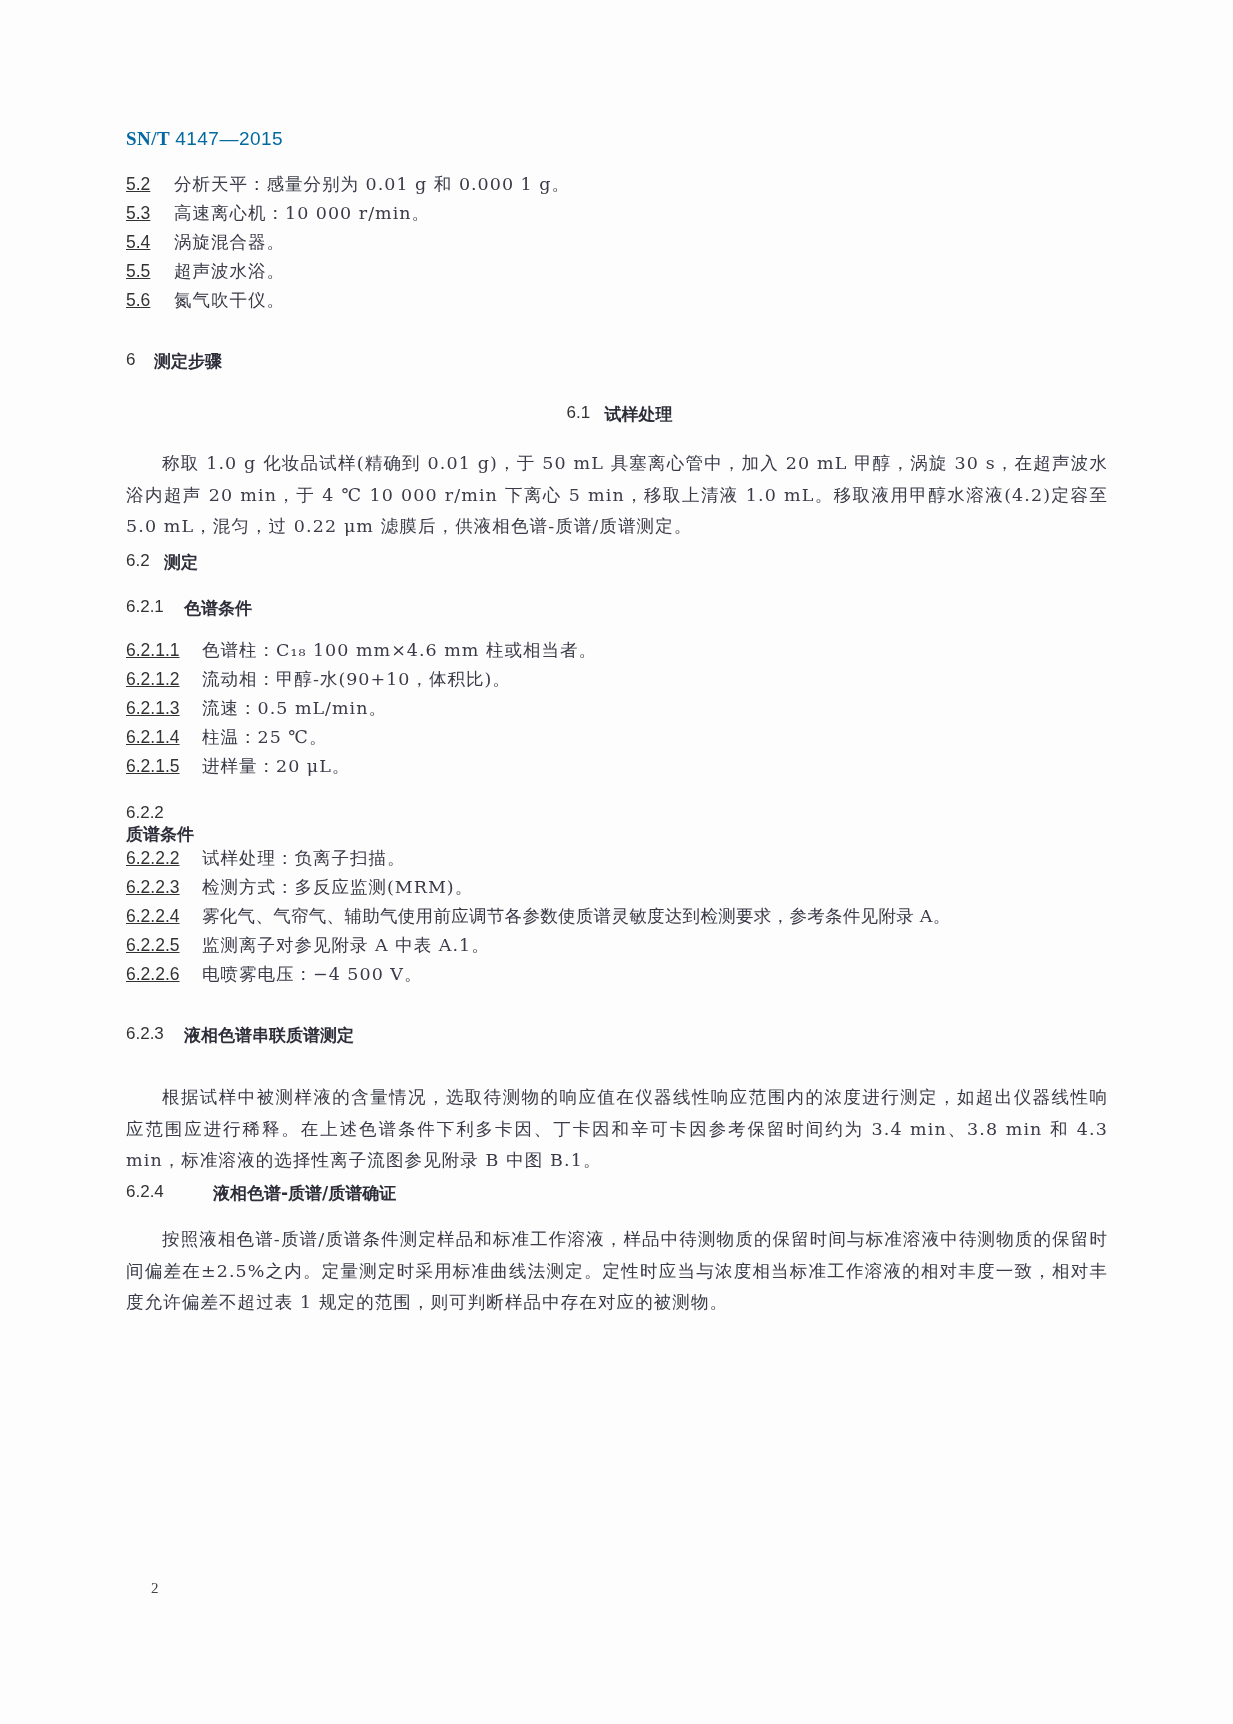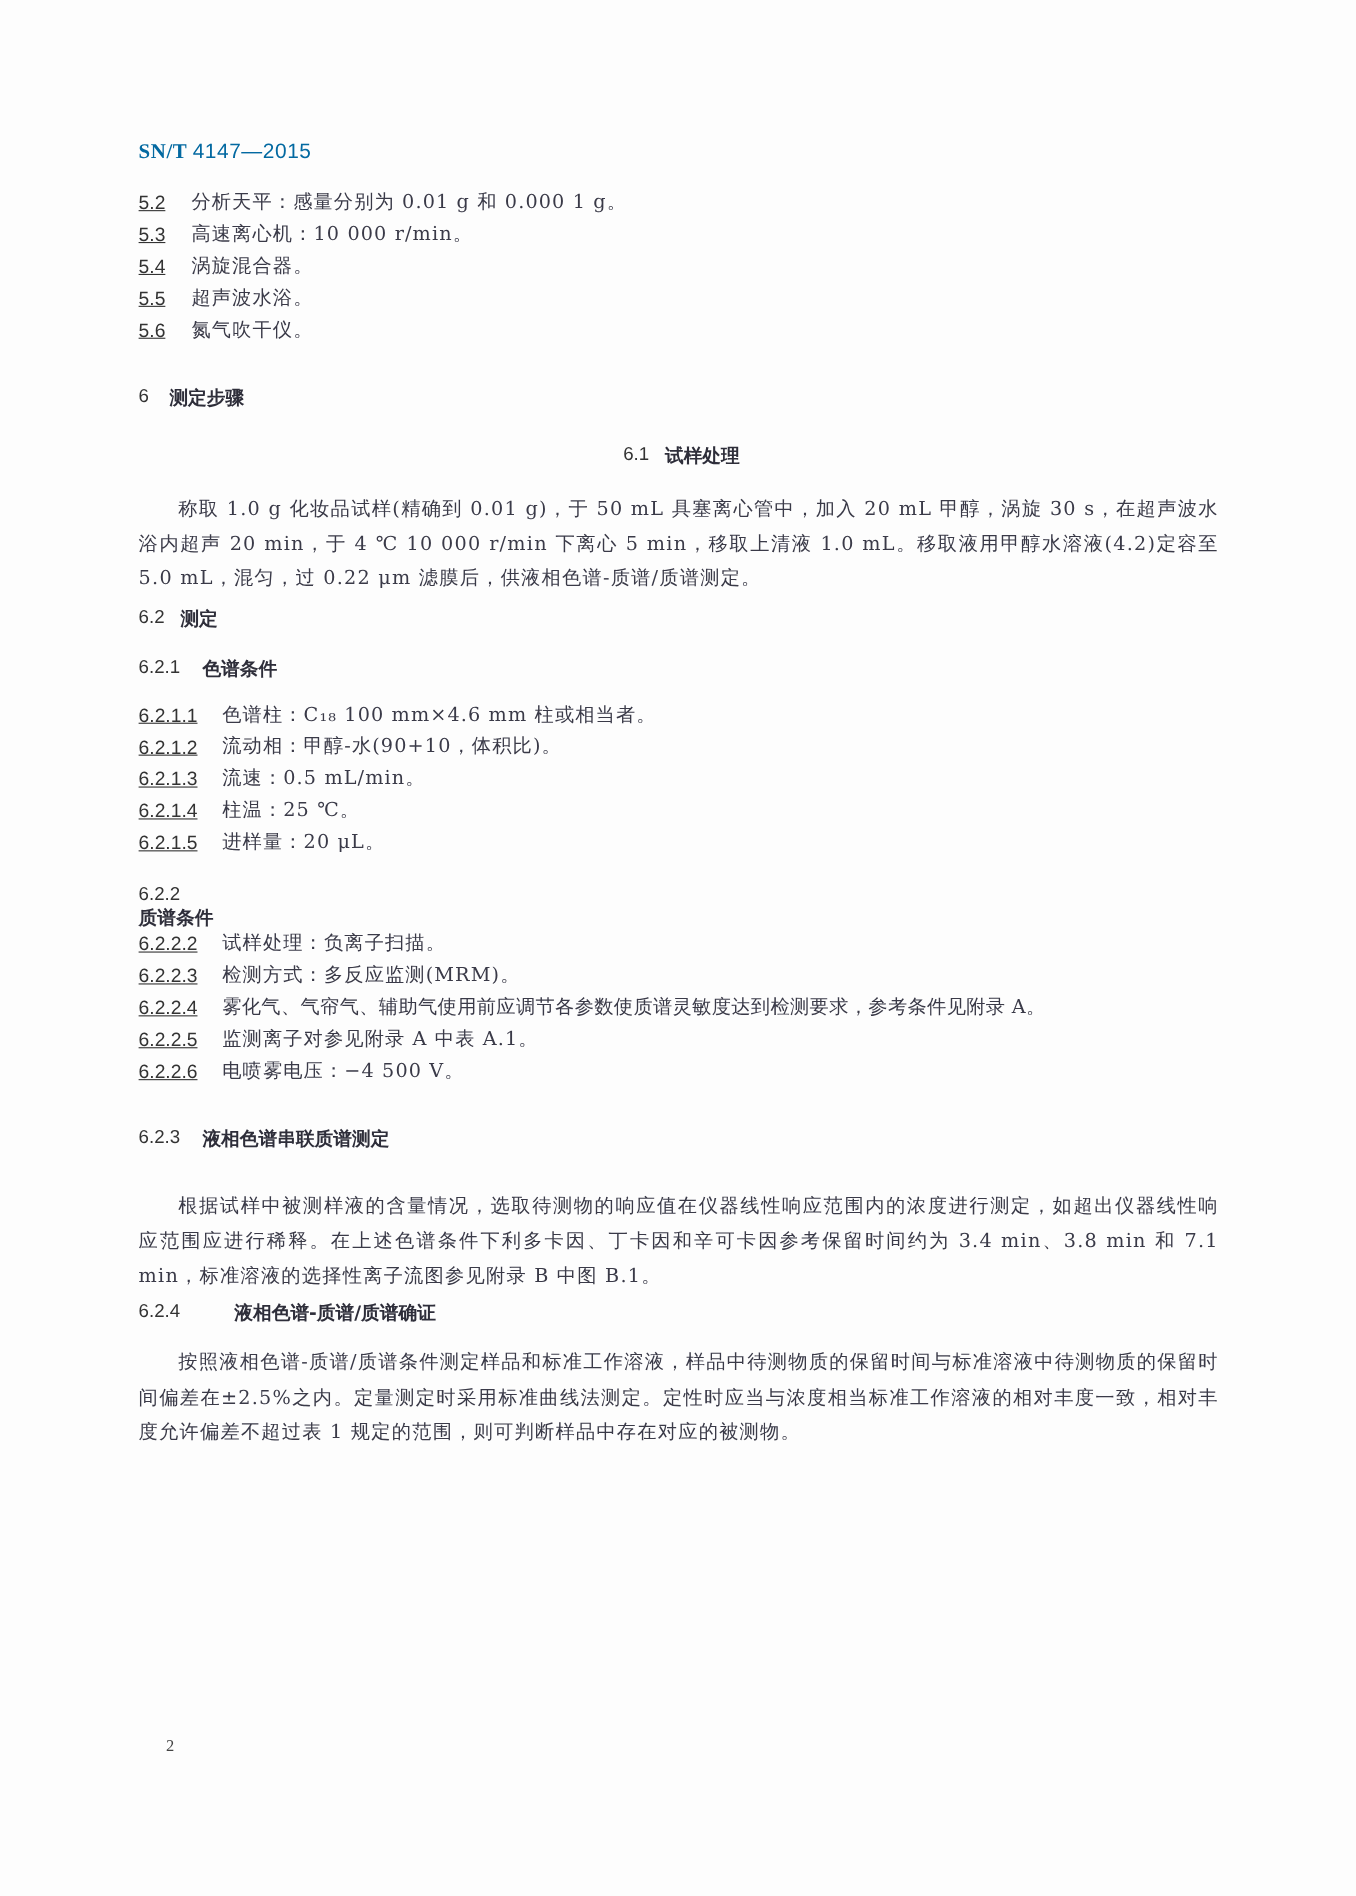--- a/index.html
+++ b/index.html
@@ -125,21 +125,21 @@
   <div class="item">
       <span class="no" style="width:76px">6.2.2.6</span>
       <span class="txt">电喷雾电压：−4 500 V。</span>
     </div>
 </div>
 
 <div class="block h" style="top:980px;margin-top:44px;">
   <span class="no" style="width:58px">6.2.3</span>
     <span>液相色谱串联质谱测定</span>
 </div>
-<div class="block para indent" style="top:1082px; right:125px;">根据试样中被测样液的含量情况，选取待测物的响应值在仪器线性响应范围内的浓度进行测定，如超出仪器线性响应范围应进行稀释。在上述色谱条件下利多卡因、丁卡因和辛可卡因参考保留时间约为 3.4 min、3.8 min 和 7.1 min，标准溶液的选择性离子流图参见附录 B 中图 B.1。</div>
+<div class="block para indent" style="top:1082px; right:125px;">根据试样中被测样液的含量情况，选取待测物的响应值在仪器线性响应范围内的浓度进行测定，如超出仪器线性响应范围应进行稀释。在上述色谱条件下利多卡因、丁卡因和辛可卡因参考保留时间约为 3.4 min、3.8 min 和 4.3 min，标准溶液的选择性离子流图参见附录 B 中图 B.1。</div>
 
 <div class="block h" style="top:1182px;gap:29px;">
   <span class="no" style="width:58px">6.2.4</span>
     <span>液相色谱-质谱/质谱确证</span>
 </div>
 <div class="block para indent" style="top:1224px; right:125px;">按照液相色谱-质谱/质谱条件测定样品和标准工作溶液，样品中待测物质的保留时间与标准溶液中待测物质的保留时间偏差在±2.5%之内。定量测定时采用标准曲线法测定。定性时应当与浓度相当标准工作溶液的相对丰度一致，相对丰度允许偏差不超过表 1 规定的范围，则可判断样品中存在对应的被测物。</div>
 
 <div class="page-no">2</div>
 
 </body></html>

